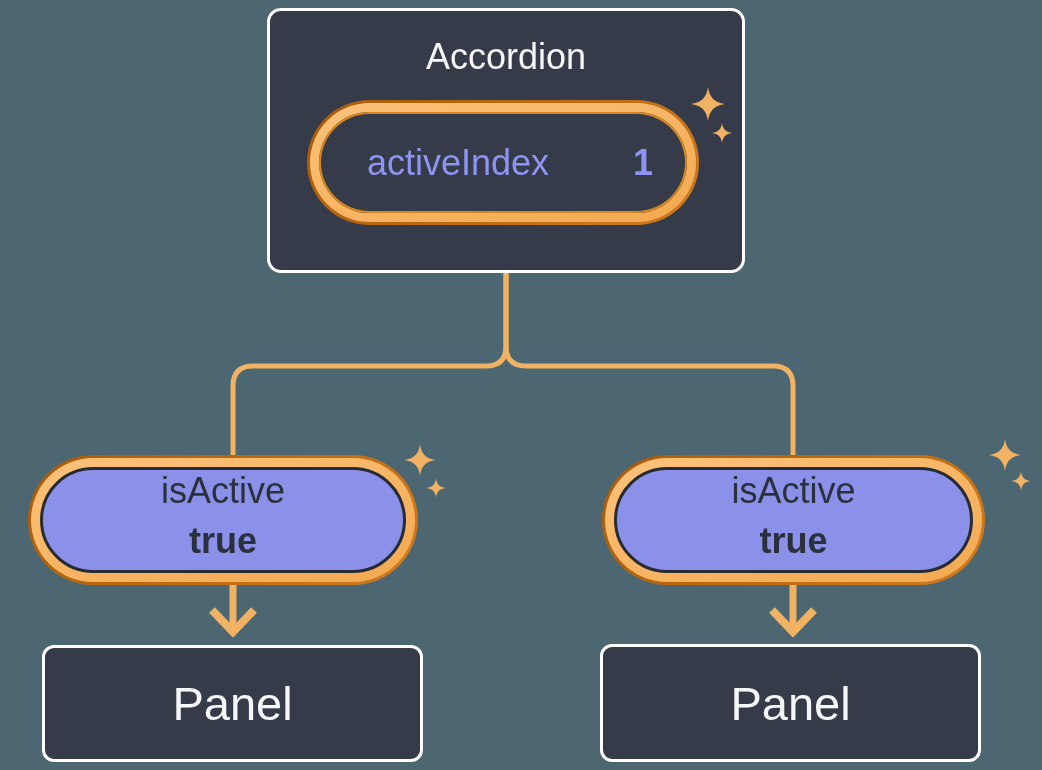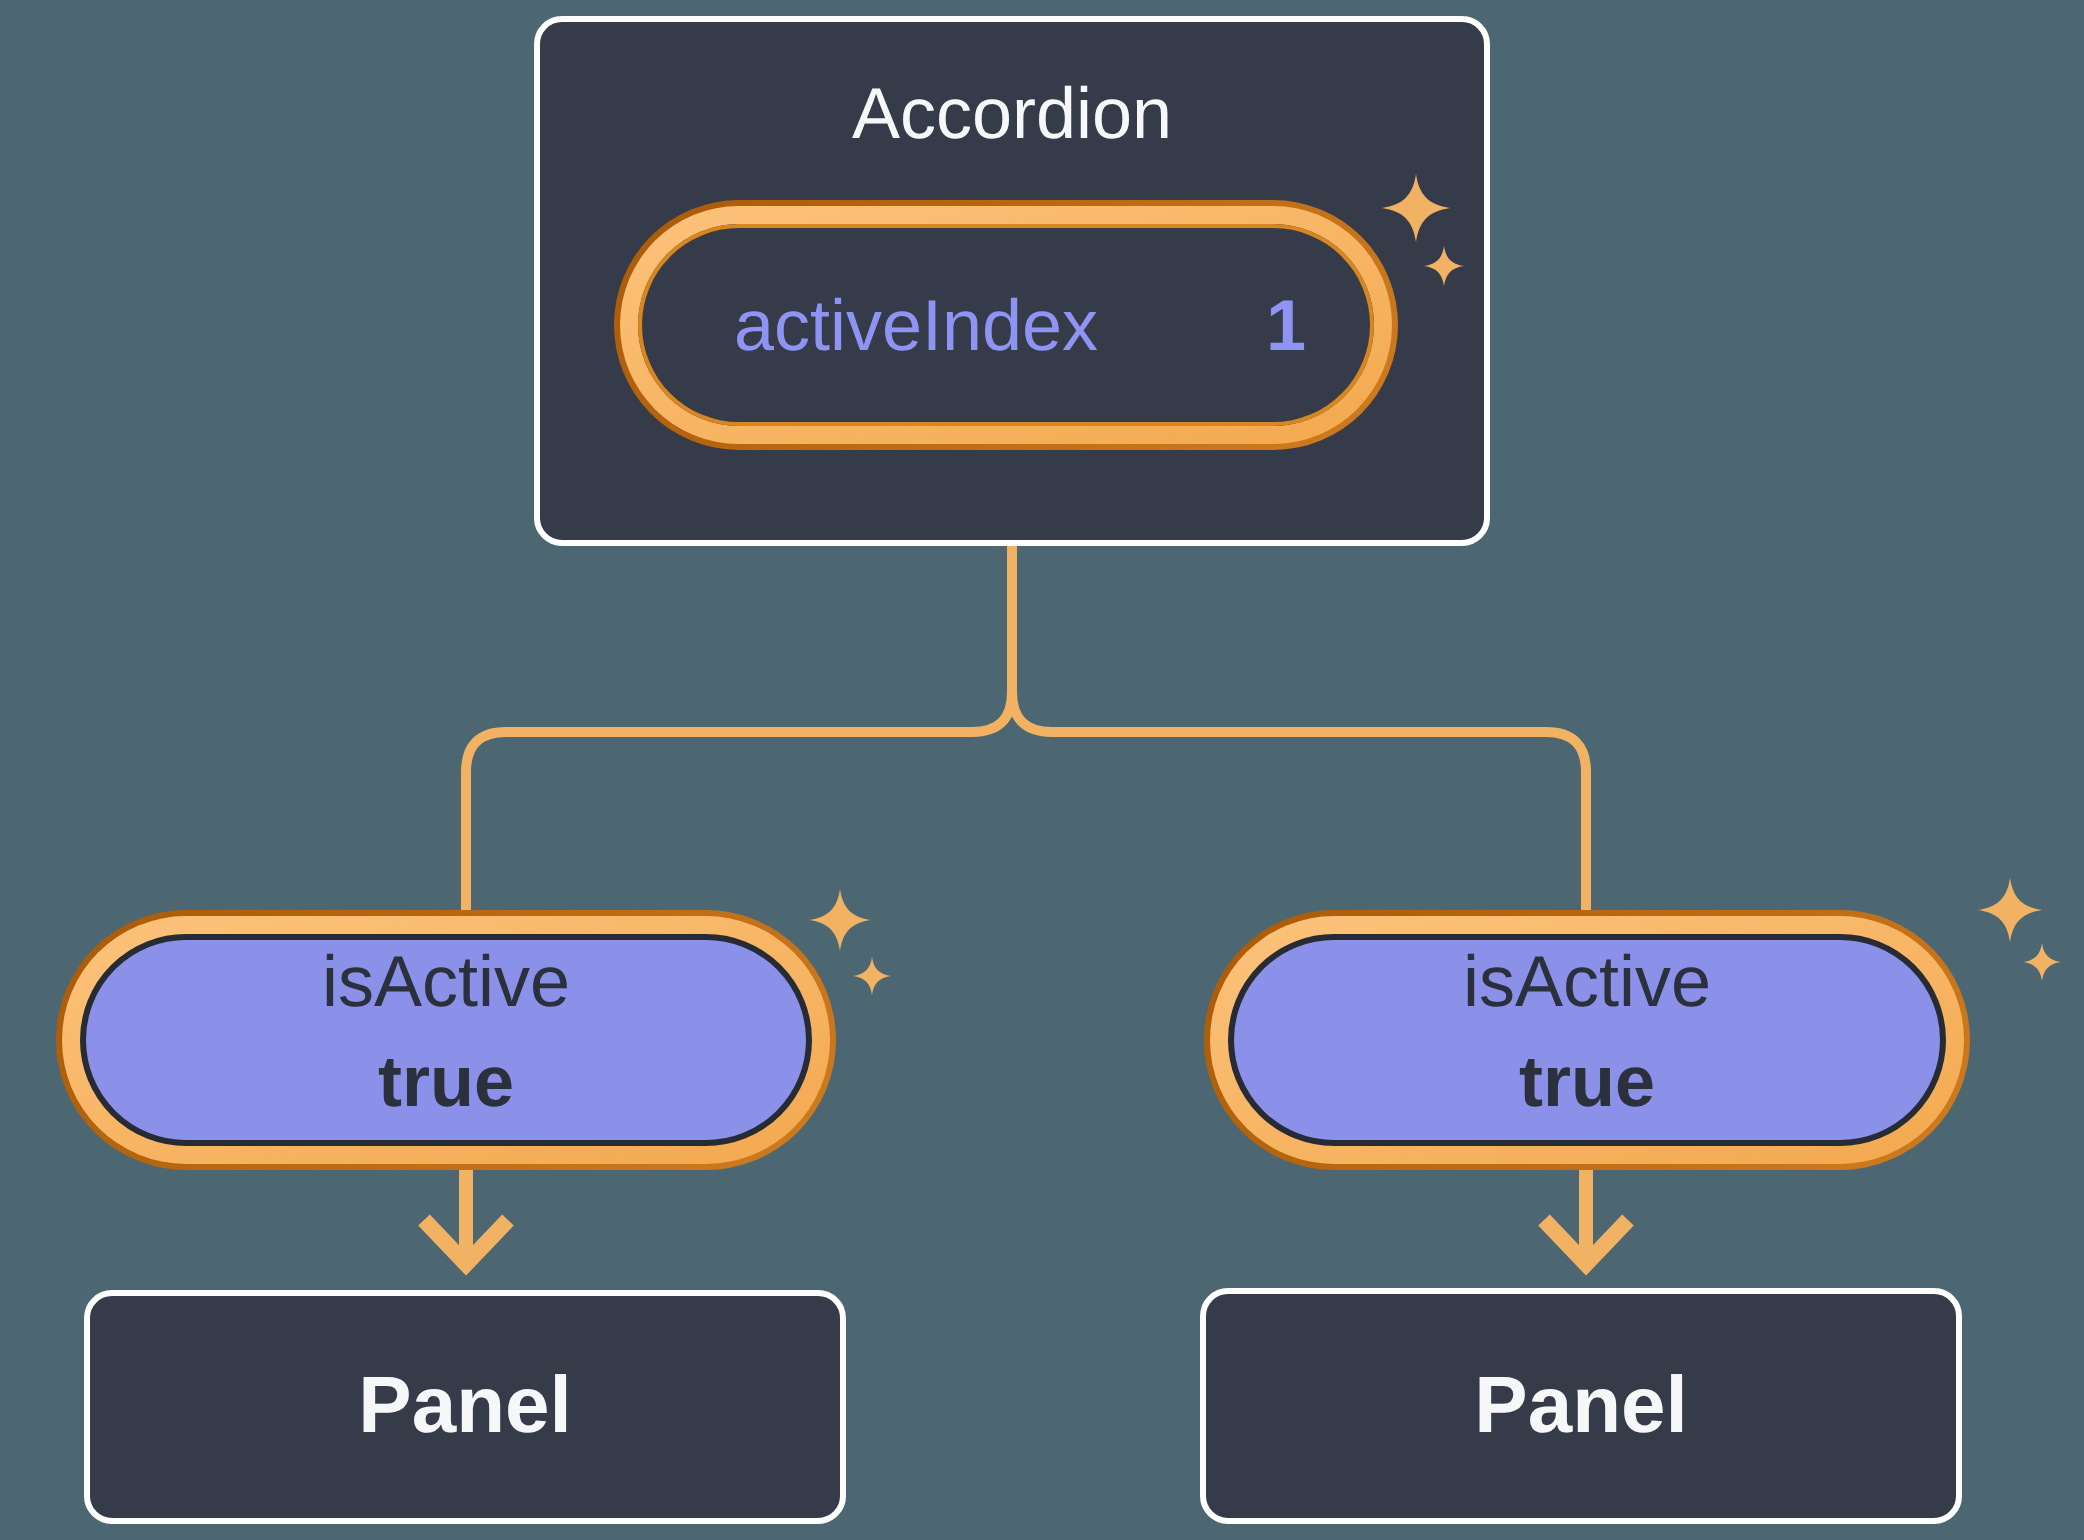--- a/index.html
+++ b/index.html
@@ -20,21 +20,21 @@
   .arrow-shaft{stroke:var(--orange-line);stroke-width:7;fill:none;}
   .arrow-head{stroke:var(--orange-line);stroke-width:8;fill:none;stroke-linejoin:miter;}
   .sparkle{fill:var(--sparkle);}
 
   .box{position:absolute;background:var(--box-fill);border:3px solid var(--box-border);
        border-radius:14px;z-index:1;}
   .accordion-box{left:267px;top:8px;width:478px;height:265px;}
   .box-title{margin-top:26px;text-align:center;font-size:36px;font-weight:500;
              color:var(--text-light);line-height:40px;}
   .panel-box{display:flex;align-items:center;justify-content:center;
-             font-size:40px;font-weight:700;color:var(--text-light);}
+             font-size:47px;font-weight:400;color:var(--text-light);border-radius:12px;}
   .panel-left{left:42px;top:645px;width:381px;height:117px;}
   .panel-right{left:600px;top:644px;width:381px;height:118px;}
 
   .ring{position:absolute;background:linear-gradient(135deg,var(--ring-dark-a),var(--ring-dark-b));
         border-radius:65px;padding:3px;z-index:1;}
   .ring-band{width:100%;height:100%;border-radius:62px;padding:9px;
              background:linear-gradient(165deg,var(--band-a),var(--band-b));}
   .core{width:100%;height:100%;display:flex;align-items:center;overflow:hidden;}
   .core-dark{background:var(--box-fill);border-radius:51px;box-shadow:inset 0 0 0 2px #d8861f;}
   .core-purple{background:var(--purple-fill);border-radius:53px;border:3px solid #262b34;flex-direction:column;}

